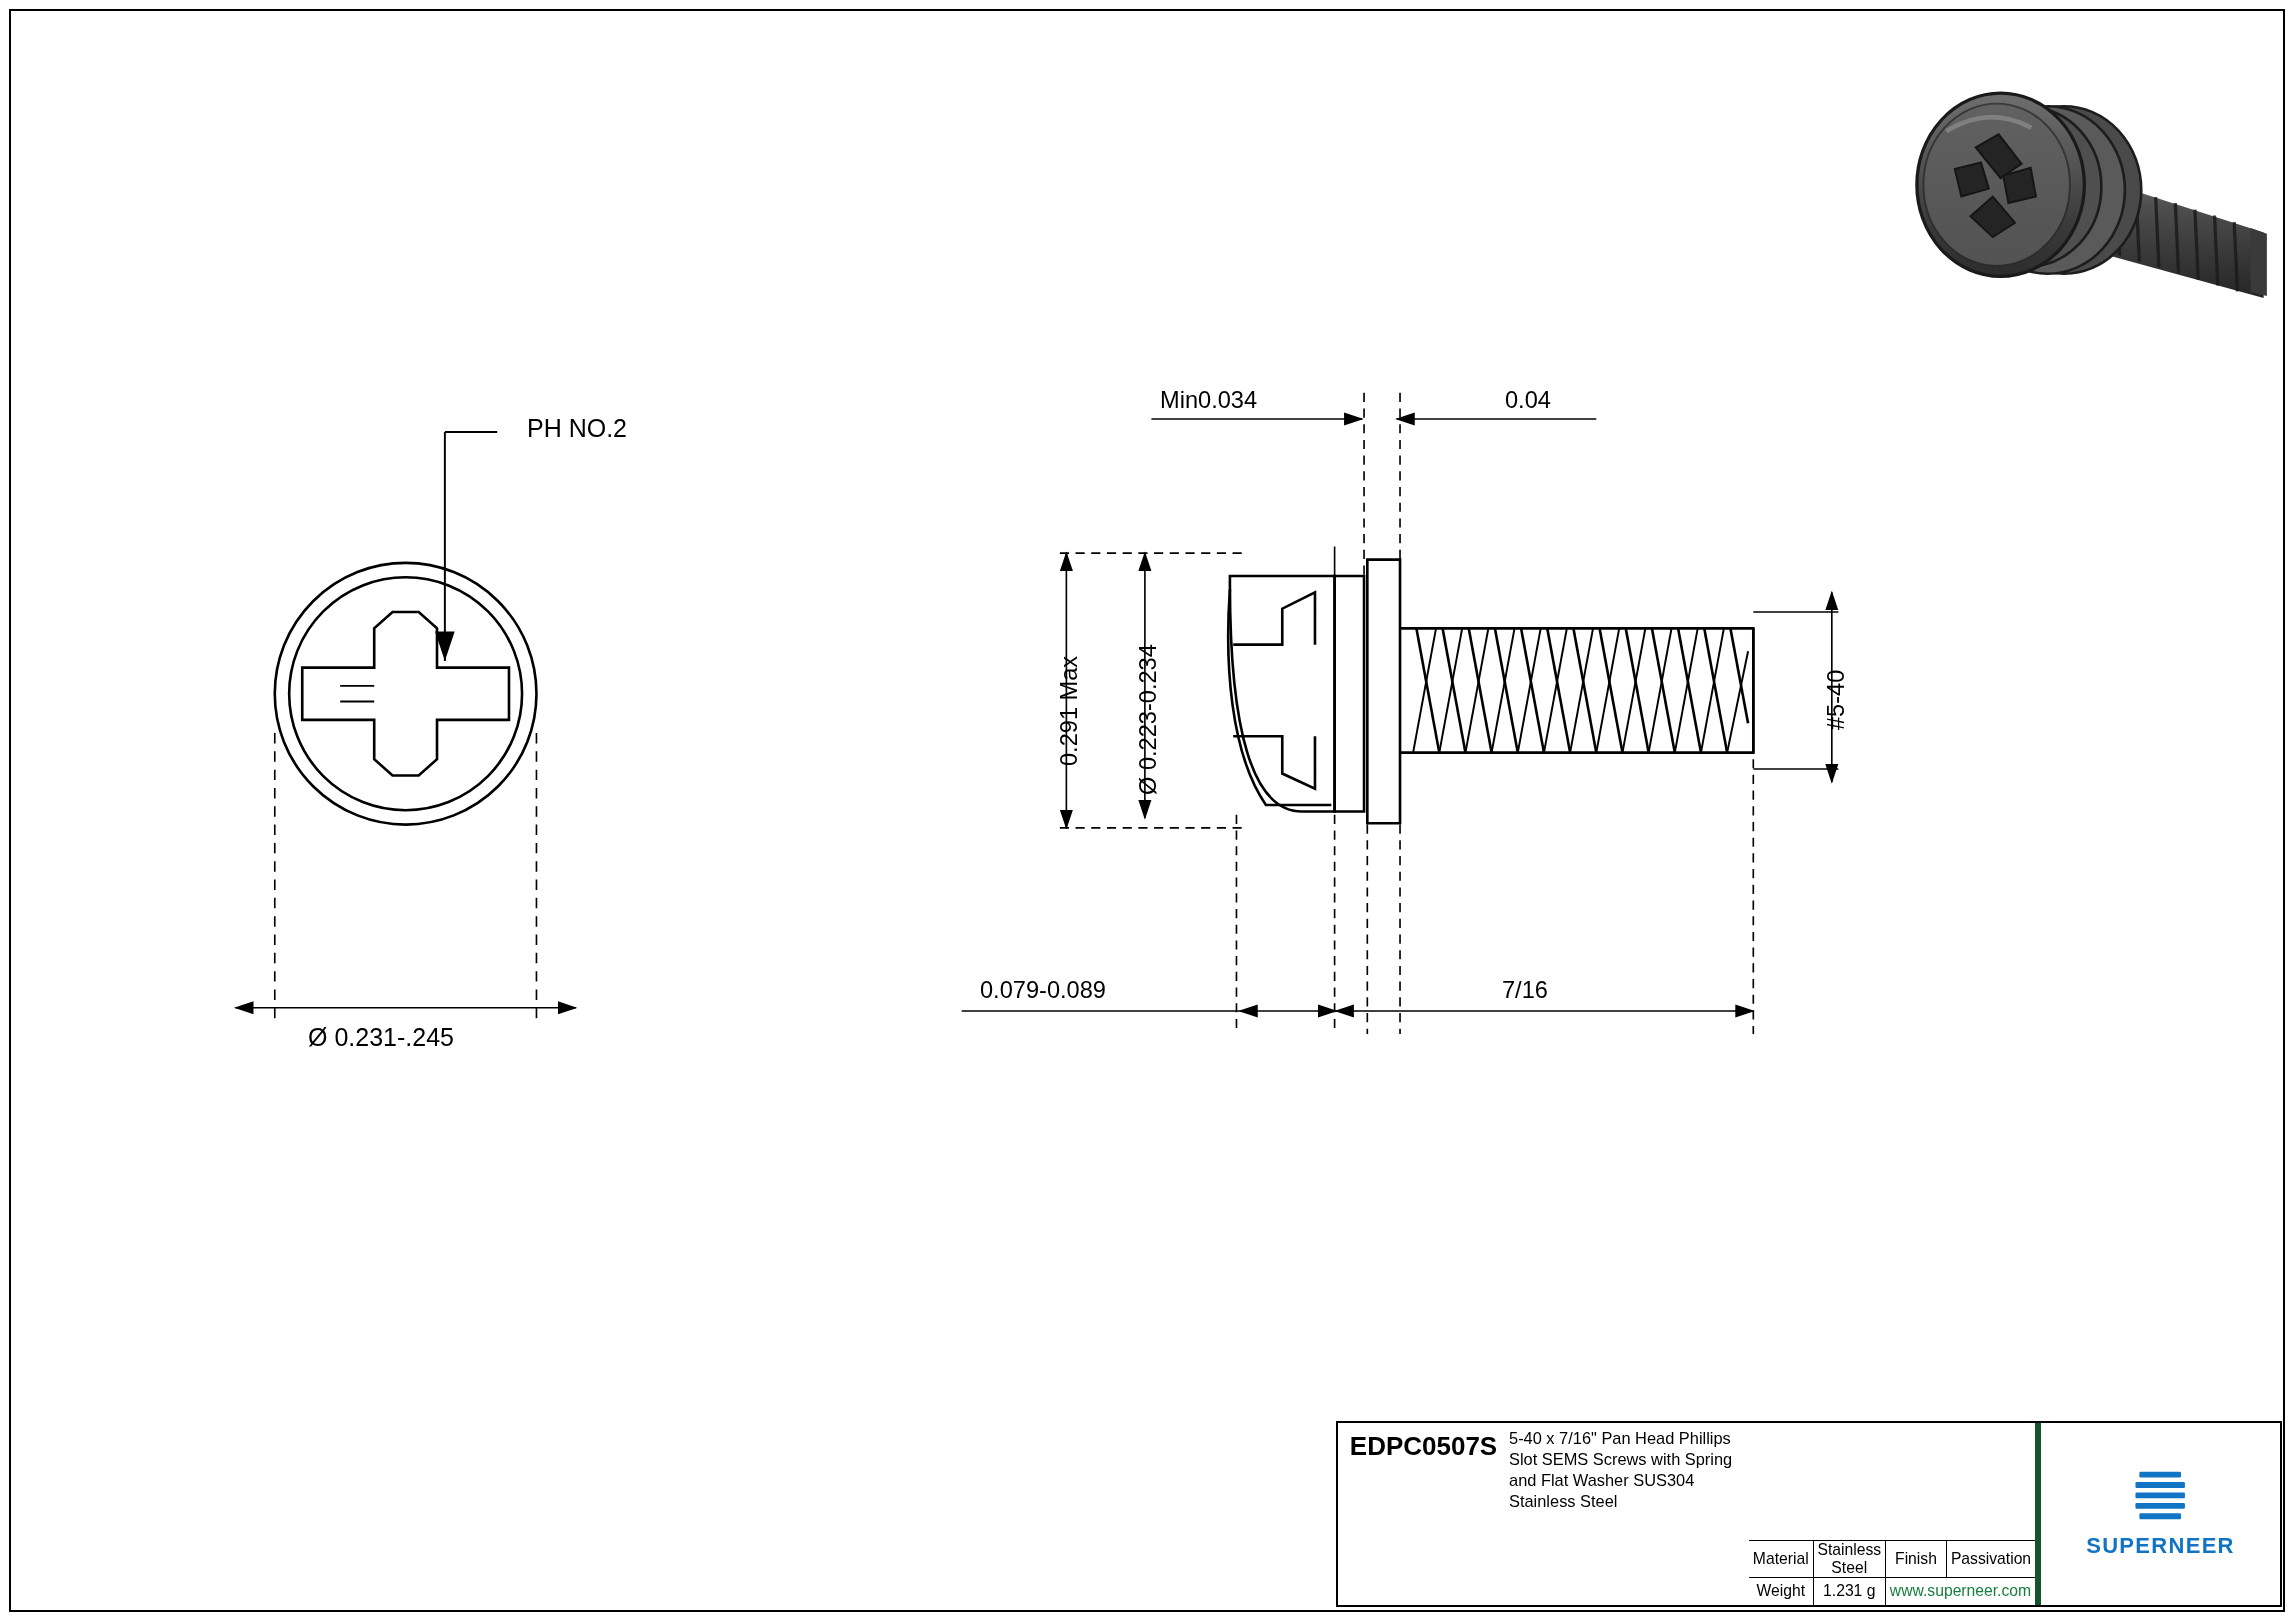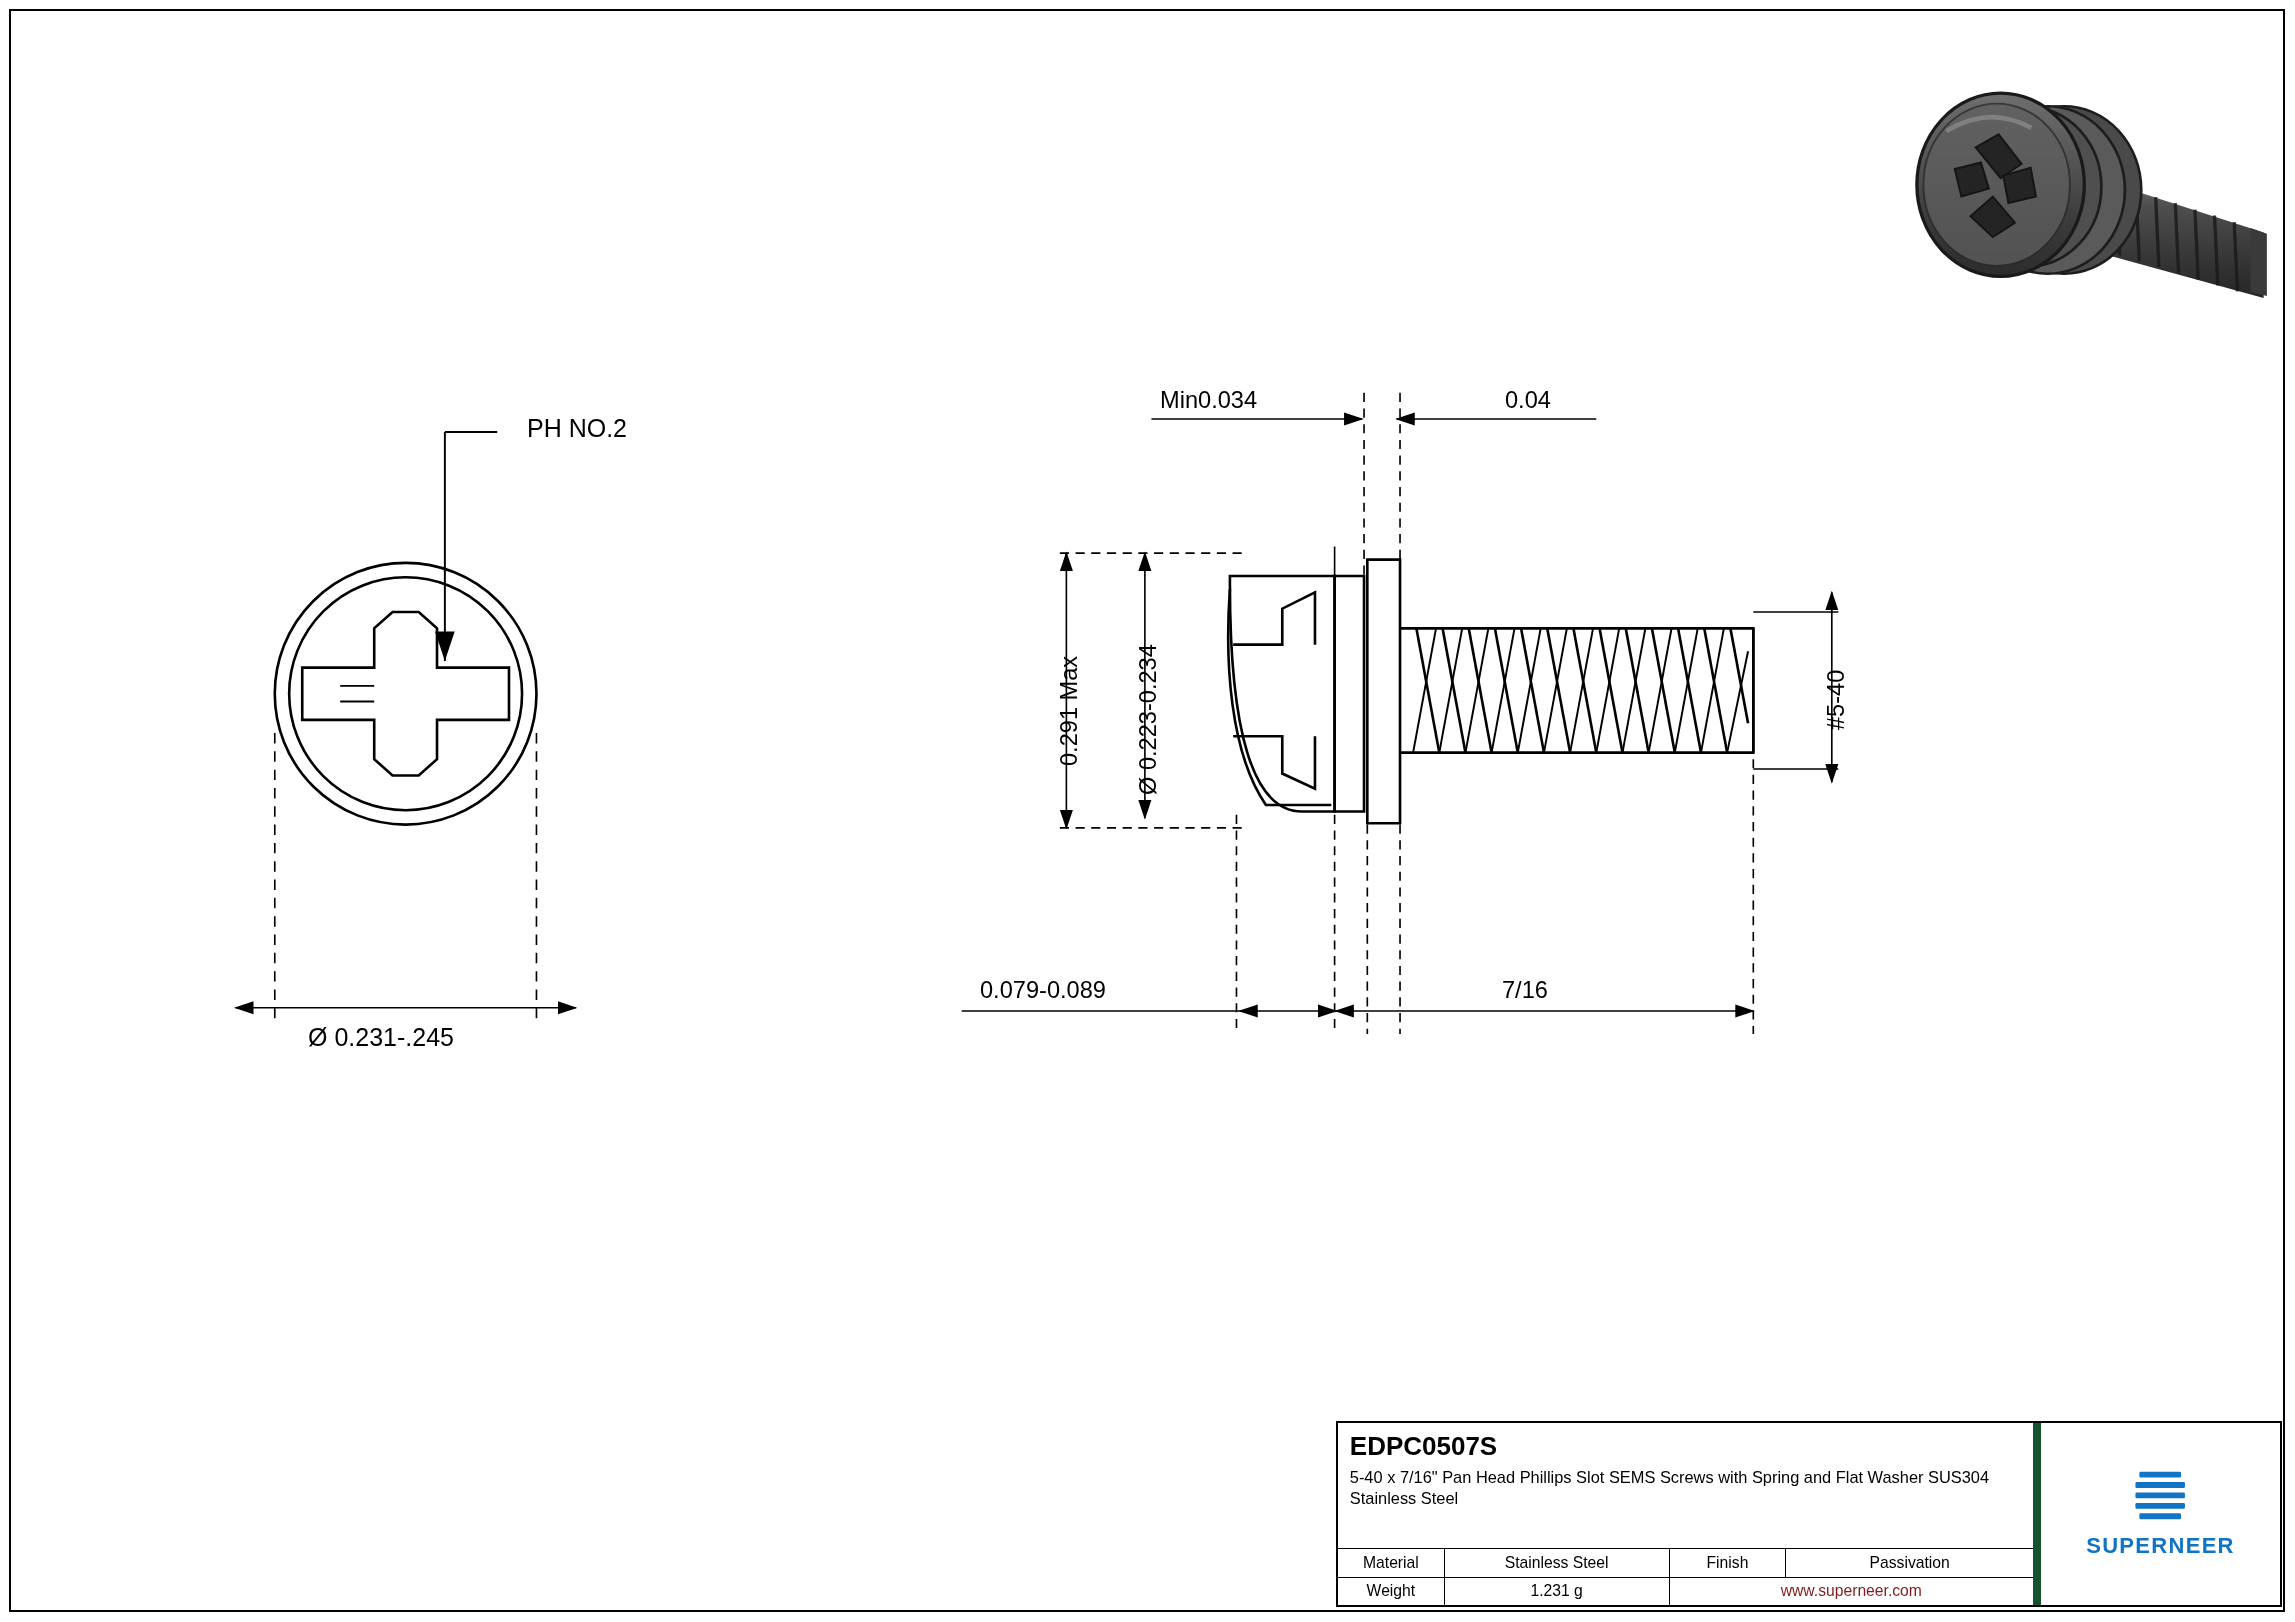--- a/index.html
+++ b/index.html
@@ -55,23 +55,22 @@
     width: 946px;
     height: 186px;
     border: 2px solid #000000;
     box-sizing: border-box;
     display: flex;
   }
   #tb-left {
     width: 703px;
     height: 100%;
     box-sizing: border-box;
-    border-right: 8px solid #14532d;
+    border-right: 6px solid #14532d;
     display: flex;
-    flex-direction: column;
   }
   #tb-code {
     padding: 7.9px 0 0 11.8px;
     font-size: 26px;
     font-weight: bold;
   }
   #tb-desc {
     padding: 5.2px 10.5px 0 11.8px;
     font-size: 16.4px;
     line-height: 1.28;
@@ -84,21 +83,21 @@
   }
   #tb-table td {
     border-top: 1.3px solid #000000;
     border-right: 1.3px solid #000000;
     text-align: center;
     height: 27.5px;
     padding: 0 3.9px;
   }
   #tb-table td.last { border-right: none; }
   #tb-table td.link a, #tb-table td.link span {
-    color: #7f1d1d;
+    color: #15803d;
     text-decoration: none;
   }
   #tb-right {
     flex: 1;
     position: relative;
     padding-left: 40px;
   }
   #logo-wrap {
     position: absolute;
     left: 50%;

